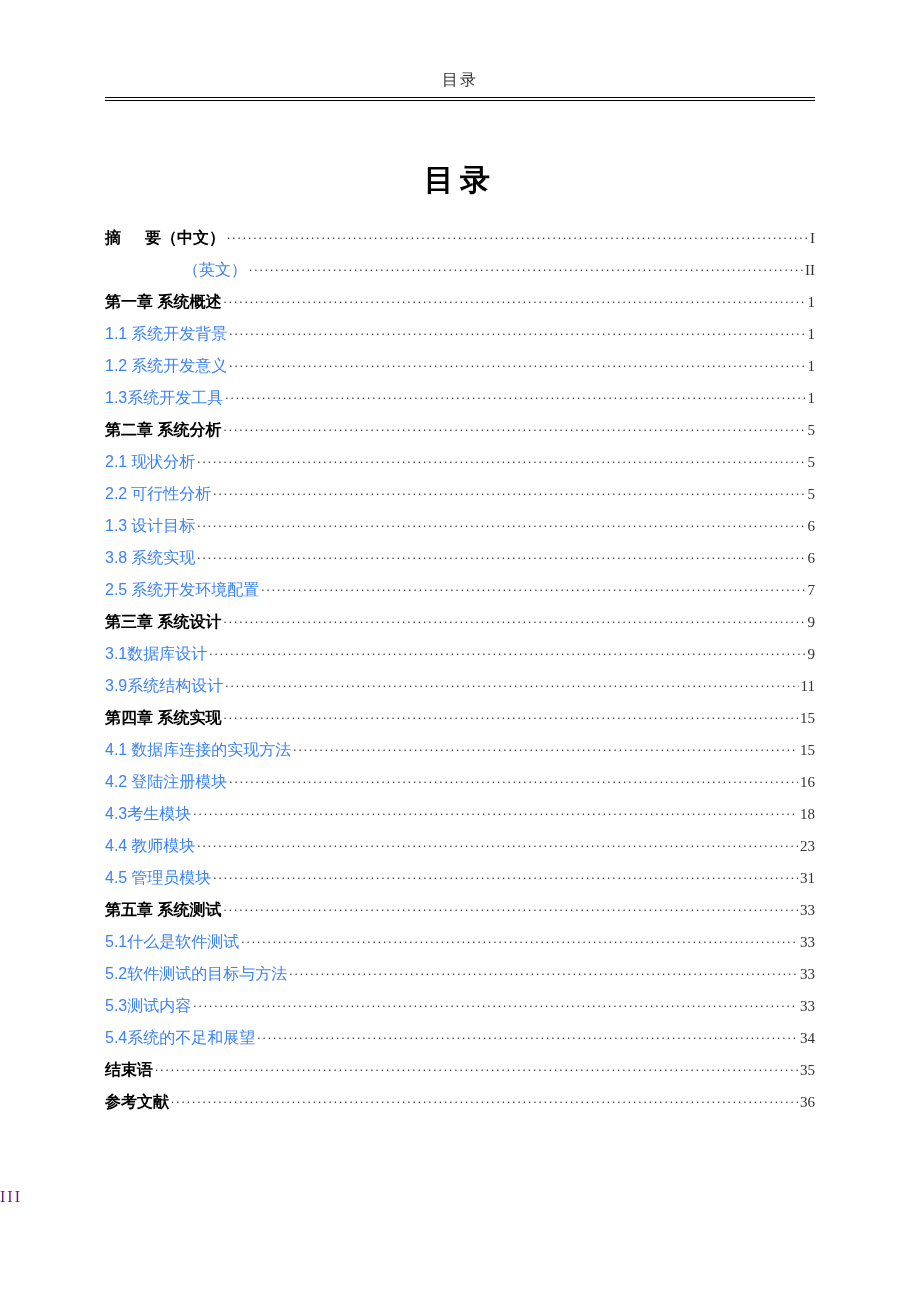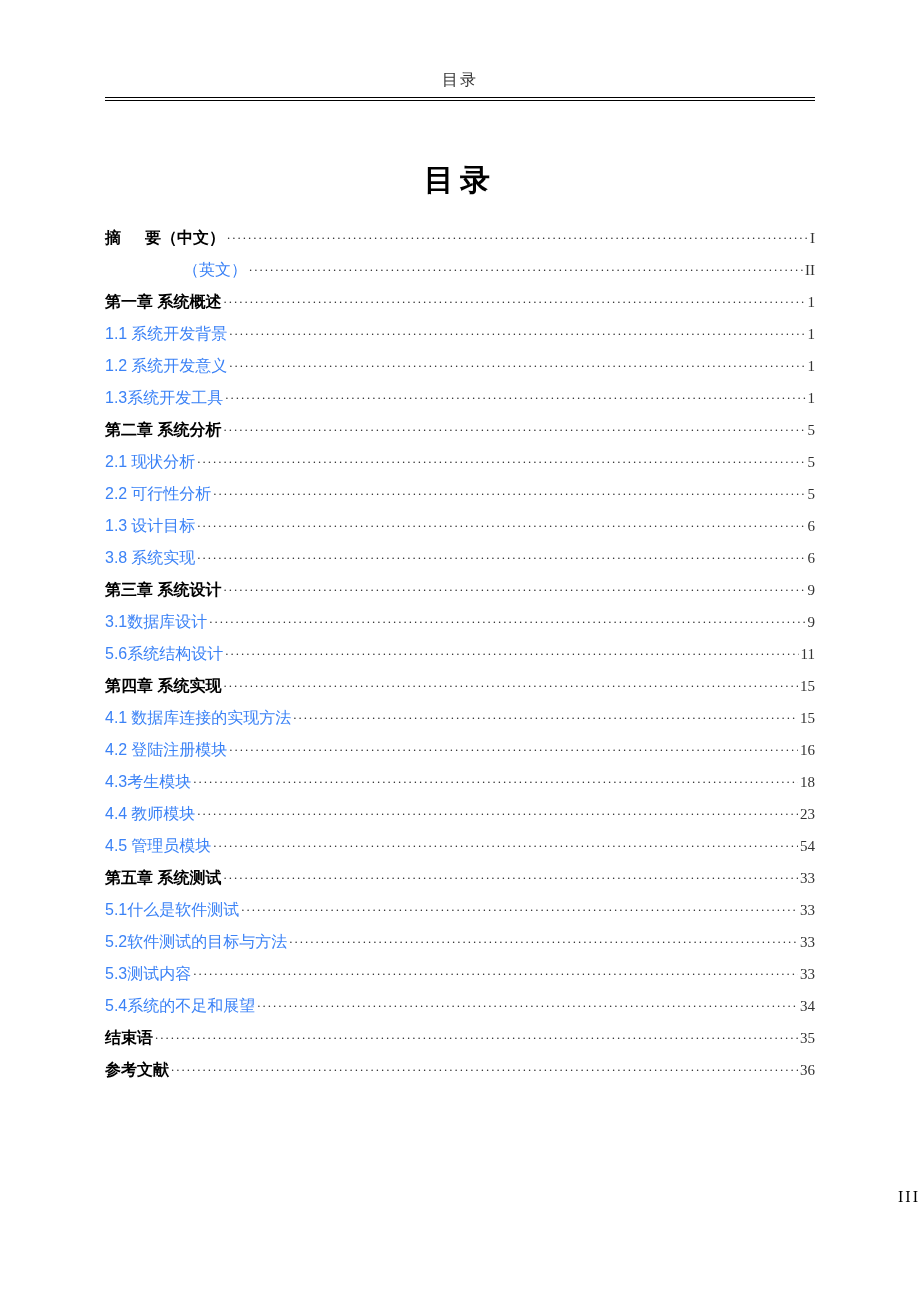--- a/index.html
+++ b/index.html
@@ -89,25 +89,25 @@
       padding-left: 0;
     }
     .indent-abstract2 {
       padding-left: 78px;
     }
     .abs-gap { display: inline-block; width: 24px; }
     .footer {
       position: absolute;
       left: 0; right: 0;
       bottom: 96px;
-      text-align: right;
+      text-align: left;
       font-size: 16px;
       font-family: "Times New Roman", serif;
       letter-spacing: 2px;
-      color: #000000;
+      color: #701a75;
     }
   </style>
 </head>
 <body>
 
 <div class="page">
   <div class="header">目录</div>
   <div class="title">目录</div>
   <div class="toc" id="toc-container">
       <div class="toc-row indent-abstract">
@@ -159,31 +159,36 @@
         <span class="toc-label"><span class="num">1.3</span><span> </span><span>设计目标</span></span>
         <span class="toc-dots"></span>
         <span class="toc-page">6</span>
       </div>
       <div class="toc-row ">
         <span class="toc-label"><span class="num">3.8</span><span> </span><span>系统实现</span></span>
         <span class="toc-dots"></span>
         <span class="toc-page">6</span>
       </div>
       <div class="toc-row ">
+        <span class="toc-label"><span class="num">2.5</span><span> </span><span>系统开发环境配置</span></span>
+        <span class="toc-dots"></span>
+        <span class="toc-page">7</span>
+      </div>
+      <div class="toc-row ">
         <span class="toc-label bold"><span>第三章  系统设计</span></span>
         <span class="toc-dots"></span>
         <span class="toc-page">9</span>
       </div>
       <div class="toc-row ">
         <span class="toc-label"><span class="num">3.1</span><span></span><span>数据库设计</span></span>
         <span class="toc-dots"></span>
         <span class="toc-page">9</span>
       </div>
       <div class="toc-row ">
-        <span class="toc-label"><span class="num">5.6</span><span></span><span>系统结构设计</span></span>
+        <span class="toc-label"><span class="num">3.9</span><span></span><span>系统结构设计</span></span>
         <span class="toc-dots"></span>
         <span class="toc-page">11</span>
       </div>
       <div class="toc-row ">
         <span class="toc-label bold"><span>第四章  系统实现</span></span>
         <span class="toc-dots"></span>
         <span class="toc-page">15</span>
       </div>
       <div class="toc-row ">
         <span class="toc-label"><span class="num">4.1</span><span> </span><span>数据库连接的实现方法</span></span>
@@ -201,21 +206,21 @@
         <span class="toc-page">18</span>
       </div>
       <div class="toc-row ">
         <span class="toc-label"><span class="num">4.4</span><span> </span><span>教师模块</span></span>
         <span class="toc-dots"></span>
         <span class="toc-page">23</span>
       </div>
       <div class="toc-row ">
         <span class="toc-label"><span class="num">4.5</span><span> </span><span>管理员模块</span></span>
         <span class="toc-dots"></span>
-        <span class="toc-page">54</span>
+        <span class="toc-page">31</span>
       </div>
       <div class="toc-row ">
         <span class="toc-label bold"><span>第五章  系统测试</span></span>
         <span class="toc-dots"></span>
         <span class="toc-page">33</span>
       </div>
       <div class="toc-row ">
         <span class="toc-label"><span class="num">5.1</span><span></span><span>什么是软件测试</span></span>
         <span class="toc-dots"></span>
         <span class="toc-page">33</span>

